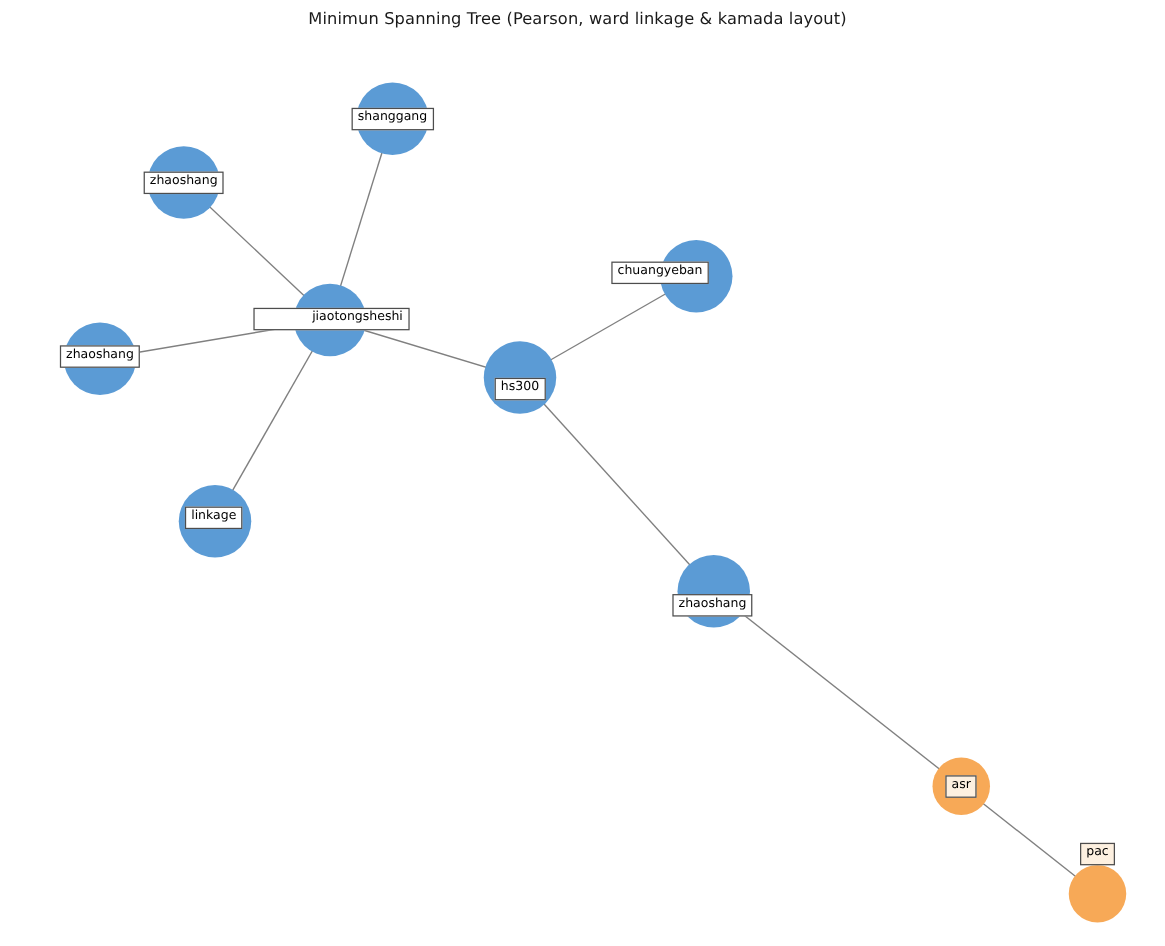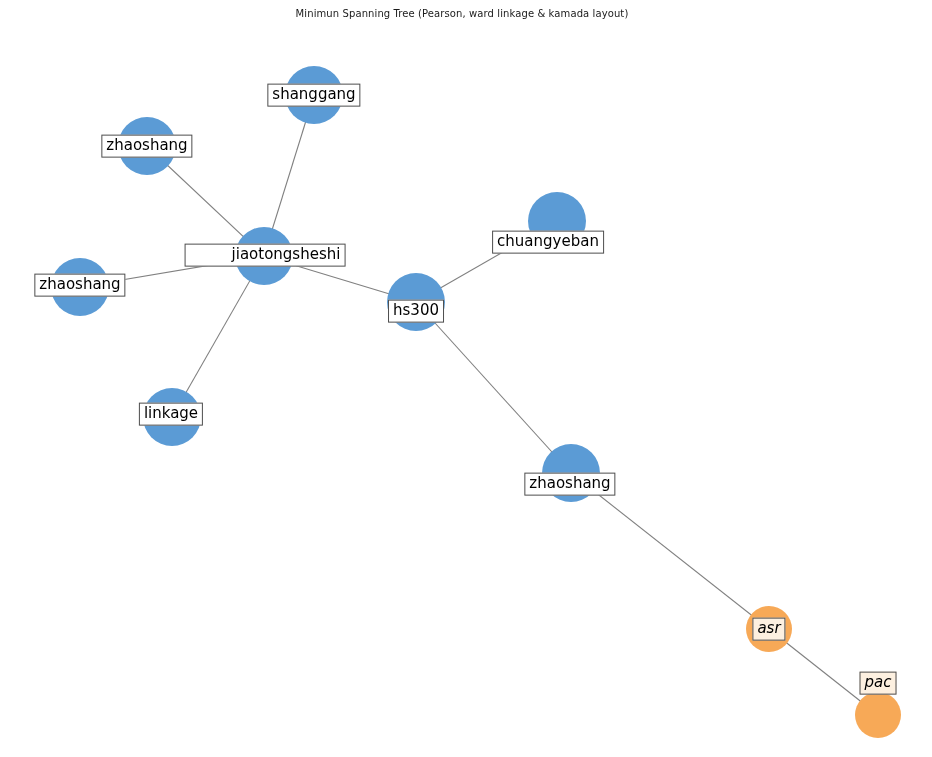--- a/index.html
+++ b/index.html
@@ -16,21 +16,21 @@
     height: 757px;
     background: #ffffff;
     overflow: hidden;
   }
   #graph-title {
     position: absolute;
     left: 0;
     top: 8px;
     width: 924px;
     text-align: center;
-    font-size: 10px;
+    font-size: 13px;
     color: #1a1a1a;
     font-family: "DejaVu Sans", sans-serif;
     letter-spacing: 0.1px;
     white-space: nowrap;
   }
   #edge-layer {
     position: absolute;
     left: 0;
     top: 0;
     width: 932px;
@@ -46,30 +46,29 @@
   }
   .node-orange {
     background: #f7a957;
   }
   .node-label {
     position: absolute;
     transform: translate(-50%, -50%);
     background: #ffffff;
     border: 1px solid #4d4d4d;
     padding: 2px 4px 3px 4px;
-    font-size: 15px;
+    font-size: 10px;
     font-family: "DejaVu Sans", sans-serif;
     color: #000000;
     line-height: 1.05;
     white-space: nowrap;
   }
   .node-label.label-orange {
     background: #fdf0e0;
     border: 1px solid #4d4d4d;
-    font-style: italic;
   }
 </style>
 </head>
 <body>
 
 <div id="canvas">
 
   <div id="graph-title">Minimun Spanning Tree (Pearson, ward linkage &amp; kamada layout)</div>
 
   <svg id="edge-layer" viewBox="0 0 932 757" preserveAspectRatio="none">
@@ -92,21 +91,21 @@
       <div class="graph-node node-blue" style="left: 557px; top: 221px; width: 58px; height: 58px; background: rgb(91, 155, 213);"></div>
       <div class="graph-node node-blue" style="left: 416px; top: 302px; width: 58px; height: 58px; background: rgb(91, 155, 213);"></div>
       <div class="graph-node node-blue" style="left: 172px; top: 417px; width: 58px; height: 58px; background: rgb(91, 155, 213);"></div>
       <div class="graph-node node-blue" style="left: 571px; top: 473px; width: 58px; height: 58px; background: rgb(91, 155, 213);"></div>
       <div class="graph-node node-orange" style="left: 769px; top: 629px; width: 46px; height: 46px; background: rgb(247, 169, 87);"></div>
       <div class="graph-node node-orange" style="left: 878px; top: 715px; width: 46px; height: 46px; background: rgb(247, 169, 87);"></div>
       <div class="node-label" style="left: 314px; top: 95px;">shanggang</div>
       <div class="node-label" style="left: 147px; top: 146px;">zhaoshang</div>
       <div class="node-label" style="left: 80px; top: 285px;">zhaoshang</div>
       <div class="node-label" style="left: 265px; top: 255px; padding-left: 46px;">jiaotongsheshi</div>
-      <div class="node-label" style="left: 548px; top: 218px; margin-top: 24px;">chuangyeban</div>
+      <div class="node-label" style="left: 528px; top: 218px;">chuangyeban</div>
       <div class="node-label" style="left: 416px; top: 311px;">hs300</div>
       <div class="node-label" style="left: 171px; top: 414px;">linkage</div>
       <div class="node-label" style="left: 570px; top: 468px; margin-top: 16px;">zhaoshang</div>
       <div class="node-label label-orange" style="left: 769px; top: 629px;">asr</div>
       <div class="node-label label-orange" style="left: 878px; top: 683px;">pac</div>
     </div>
 
 </div>
 
 </body></html>

